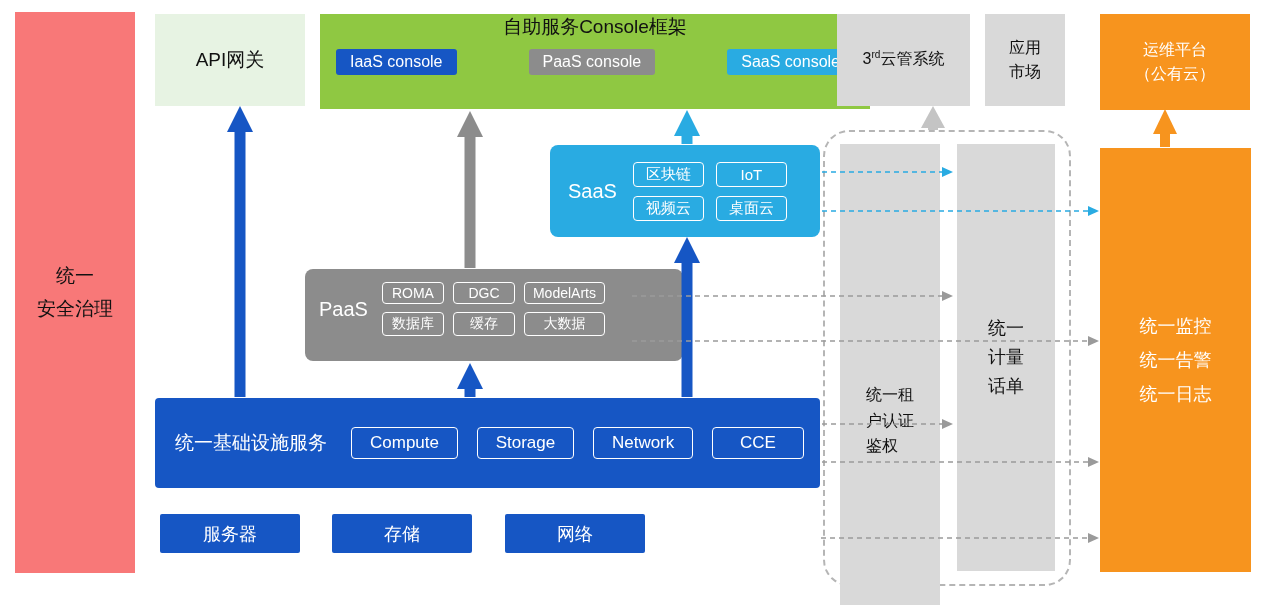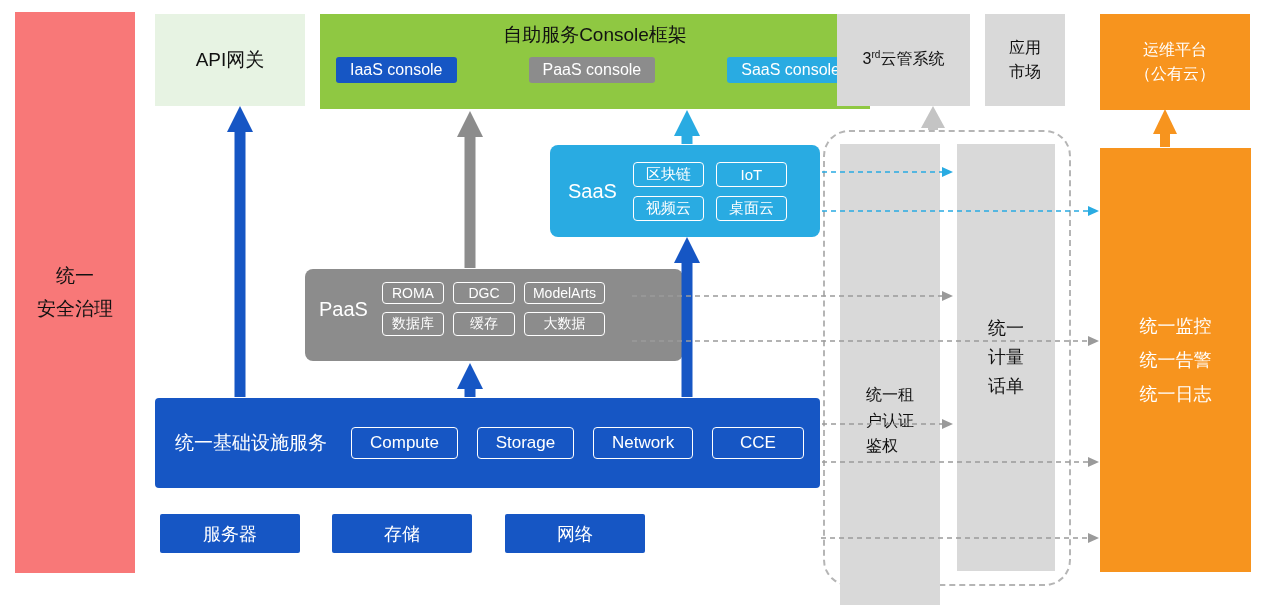--- a/index.html
+++ b/index.html
@@ -8,21 +8,21 @@
   .canvas { position:relative; width:1265px; height:605px; background:#fff; overflow:hidden; }
 
   .box { position:absolute; display:flex; align-items:center; justify-content:center; text-align:center; }
   .pre { white-space:pre-line; }
 
   
   .security-bar { left:15px; top:12px; width:120px; height:561px; background:#f87878; font-size:19px; line-height:1.7; }
 
   
   .api-gateway { left:155px; top:14px; width:150px; height:92px; background:#e7f3e3; font-size:19px; }
-  .console-frame { left:320px; top:14px; width:550px; height:95px; background:#8fc842; flex-direction:column; justify-content:flex-start; padding-top:8px; }
+  .console-frame { left:320px; top:14px; width:550px; height:95px; background:#8fc842; flex-direction:column; justify-content:flex-start; }
   .console-title { font-size:19px; color:#111; }
   .console-buttons { display:flex; width:100%; justify-content:space-between; padding:0 16px; margin-top:9px; }
   .console-btn { color:#fff; font-size:16px; padding:4px 14px; border-radius:3px; }
   .btn-iaas { background:#1656c4; }
   .btn-paas { background:#8c8c8c; }
   .btn-saas { background:#29abe2; }
 
   .third-party { left:837px; top:14px; width:133px; height:92px; background:#d9d9d9; font-size:16px; }
   .third-party sup { font-size:10px; vertical-align:super; }
   .app-market { left:985px; top:14px; width:80px; height:92px; background:#d9d9d9; font-size:16px; line-height:1.5; }

